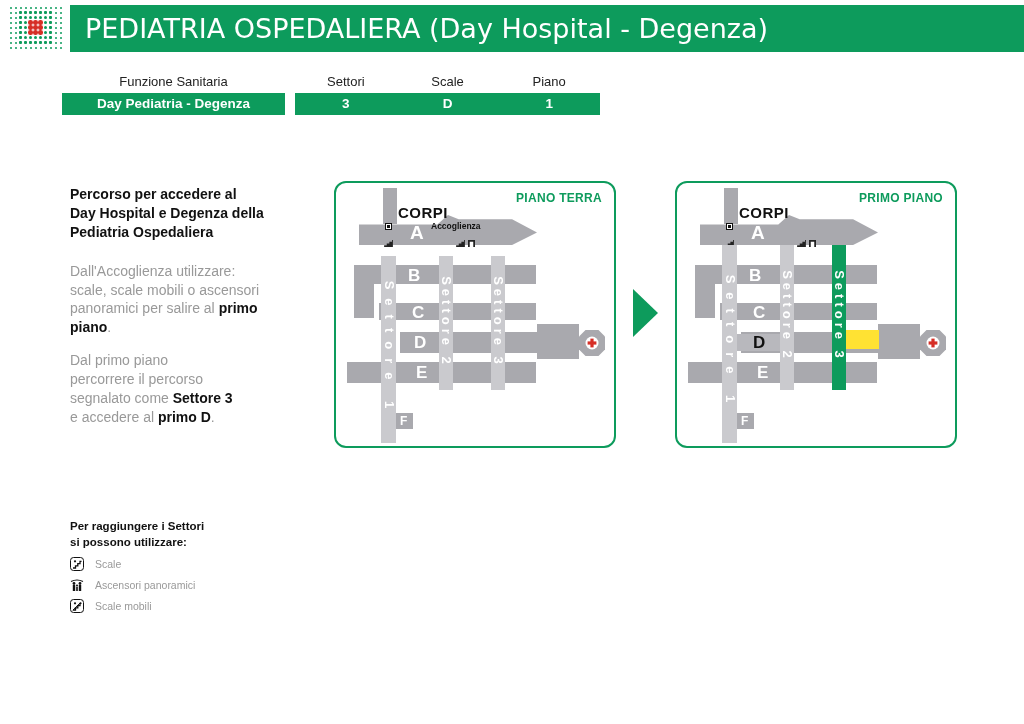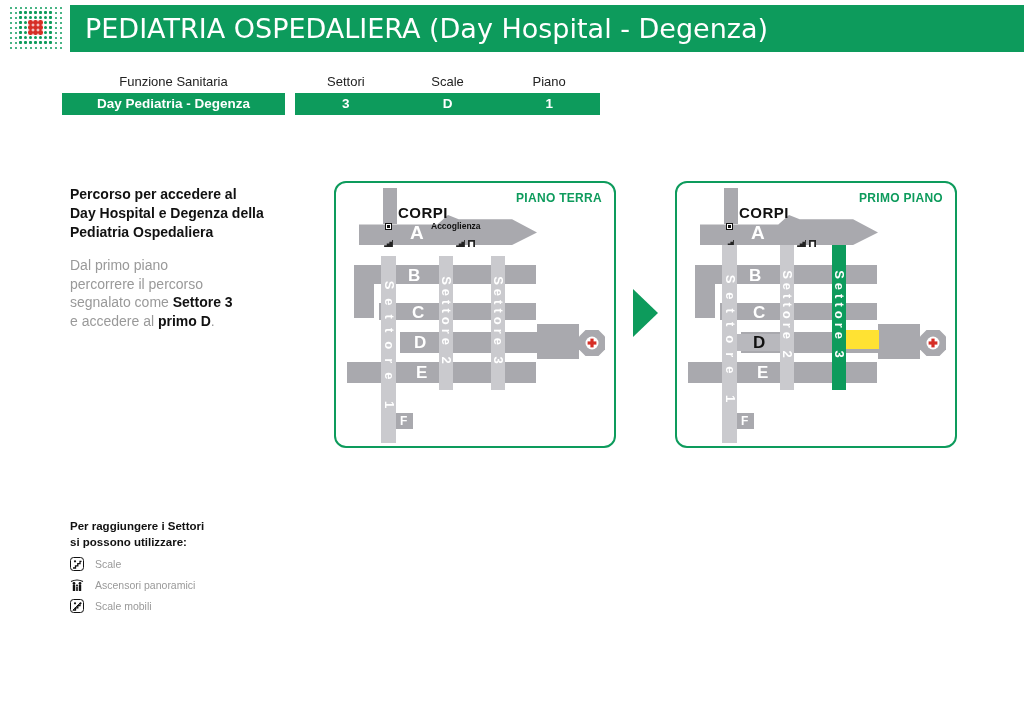--- a/index.html
+++ b/index.html
@@ -393,20 +393,23 @@
   <div class="info-cells">
     <div>3</div>
     <div>D</div>
     <div>1</div>
   </div>
 
   <div class="route">
     <div class="intro preline">Percorso per accedere al
 Day Hospital e Degenza della
 Pediatria Ospedaliera</div>
+    <p class="p1 preline"><span>Dall'Accoglienza utilizzare:
+scale, scale mobili o ascensori
+panoramici per salire al </span><b>primo piano</b><span>.</span></p>
     <p class="p2 preline"><span>Dal primo piano
 percorrere il percorso
 segnalato come </span><b>Settore 3</b><span>
 e accedere al </span><b>primo D</b><span>.</span></p>
   </div>
 
   <div class="legend">
     <div class="lt preline">Per raggiungere i Settori
 si possono utilizzare:</div>
     <div class="row">

